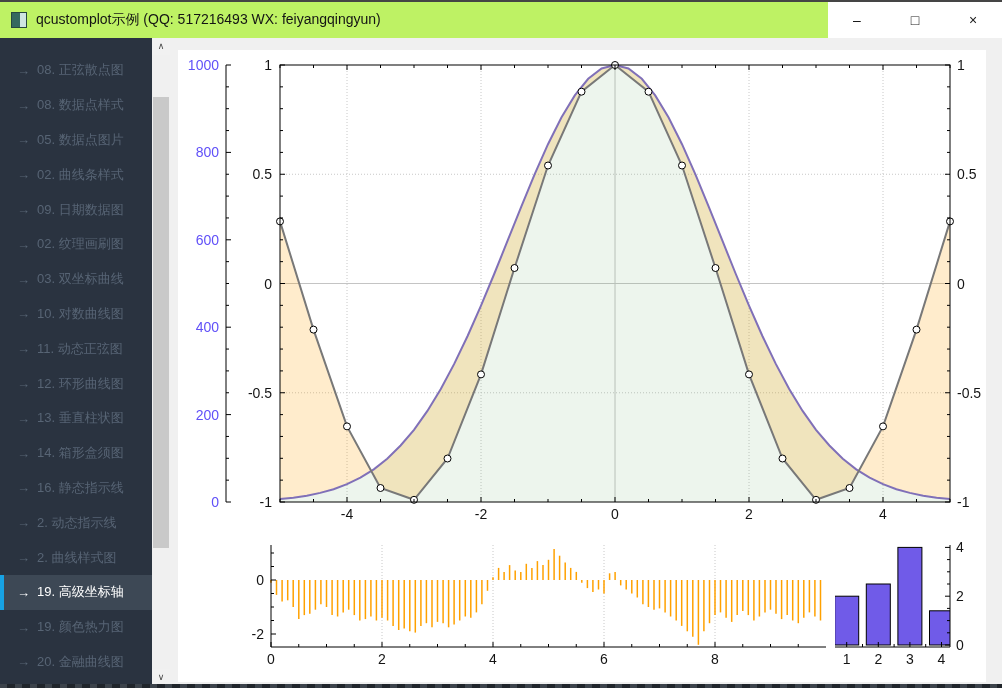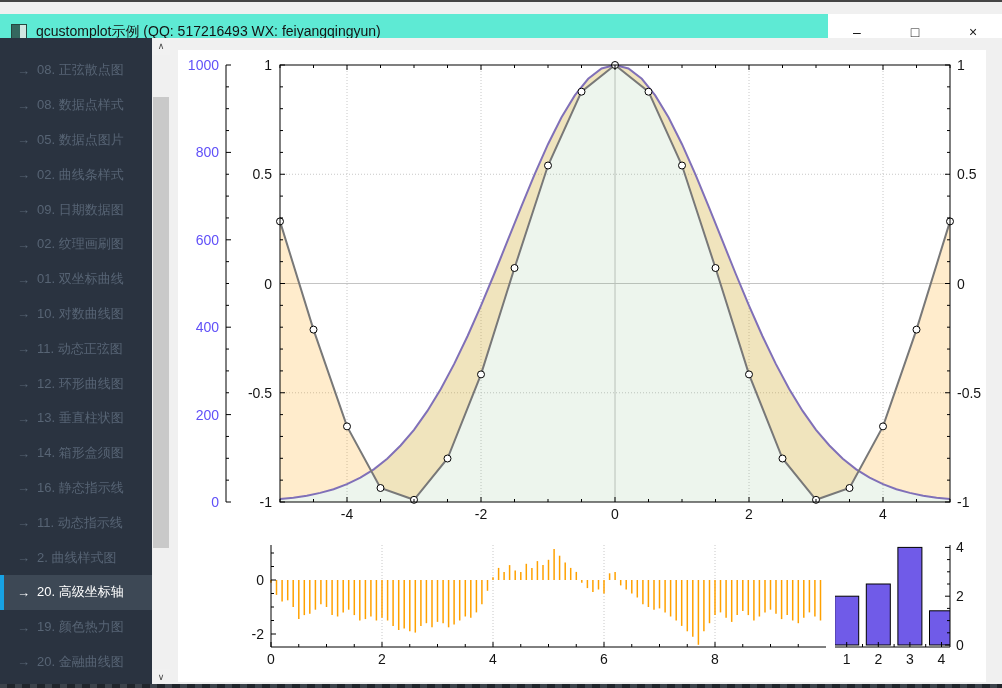--- a/index.html
+++ b/index.html
@@ -1,18 +1,18 @@
 <!DOCTYPE html>
 <html><head>
 <meta charset="utf-8">
 <style>
   html,body{margin:0;padding:0;background:#cfcfcf;font-family:"Liberation Sans","DejaVu Sans",sans-serif;}
   .window{position:relative;width:1002px;height:688px;background:#f0f0f0;overflow:hidden;border-top:2px solid #454545;box-sizing:border-box;}
   
-  .titlebar{position:absolute;left:0;top:12px;width:100%;height:36px;background:#5eead4;display:flex;align-items:center;}
+  .titlebar{position:absolute;left:0;top:0;width:100%;height:36px;background:#bef264;display:flex;align-items:center;}
   .app-icon{width:16px;height:16px;margin-left:11px;background:linear-gradient(90deg,#35685f 0 58%,#cfe5e0 58% 100%);border:1px solid #27473f;box-sizing:border-box;flex:none;}
   .title{margin-left:9px;font-size:14px;color:#141414;white-space:nowrap;}
   .win-controls{position:absolute;right:0;top:0;height:36px;display:flex;}
   .win-btn{width:58px;height:36px;border:0;background:#ffffff;font-size:14px;color:#1a1a1a;padding:0;cursor:default;font-family:inherit;}
   
   .sidebar{position:absolute;left:0;top:36px;width:170px;height:652px;background:#2a3340;}
   .menu{position:absolute;left:0;top:0;width:152px;padding-top:15px;}
   .item{height:34.8px;display:flex;align-items:center;padding-left:17px;color:#576474;font-size:13px;white-space:nowrap;}
   .item .arr{margin-right:7px;font-weight:bold;}
   .item.sel{background:#3d4855;color:#ffffff;border-left:4px solid #17a2e4;padding-left:13px;}
@@ -65,21 +65,21 @@
         <div class="item">
           <span class="arr">→</span>
           <span>09. 日期数据图</span>
         </div>
         <div class="item">
           <span class="arr">→</span>
           <span>02. 纹理画刷图</span>
         </div>
         <div class="item">
           <span class="arr">→</span>
-          <span>01. 双坐标曲线</span>
+          <span>03. 双坐标曲线</span>
         </div>
         <div class="item">
           <span class="arr">→</span>
           <span>10. 对数曲线图</span>
         </div>
         <div class="item">
           <span class="arr">→</span>
           <span>11. 动态正弦图</span>
         </div>
         <div class="item">
@@ -93,29 +93,29 @@
         <div class="item">
           <span class="arr">→</span>
           <span>14. 箱形盒须图</span>
         </div>
         <div class="item">
           <span class="arr">→</span>
           <span>16. 静态指示线</span>
         </div>
         <div class="item">
           <span class="arr">→</span>
-          <span>11. 动态指示线</span>
+          <span>2. 动态指示线</span>
         </div>
         <div class="item">
           <span class="arr">→</span>
           <span>2. 曲线样式图</span>
         </div>
         <div class="item sel">
           <span class="arr">→</span>
-          <span>20. 高级坐标轴</span>
+          <span>19. 高级坐标轴</span>
         </div>
         <div class="item">
           <span class="arr">→</span>
           <span>19. 颜色热力图</span>
         </div>
         <div class="item">
           <span class="arr">→</span>
           <span>20. 金融曲线图</span>
         </div>
       </div>

